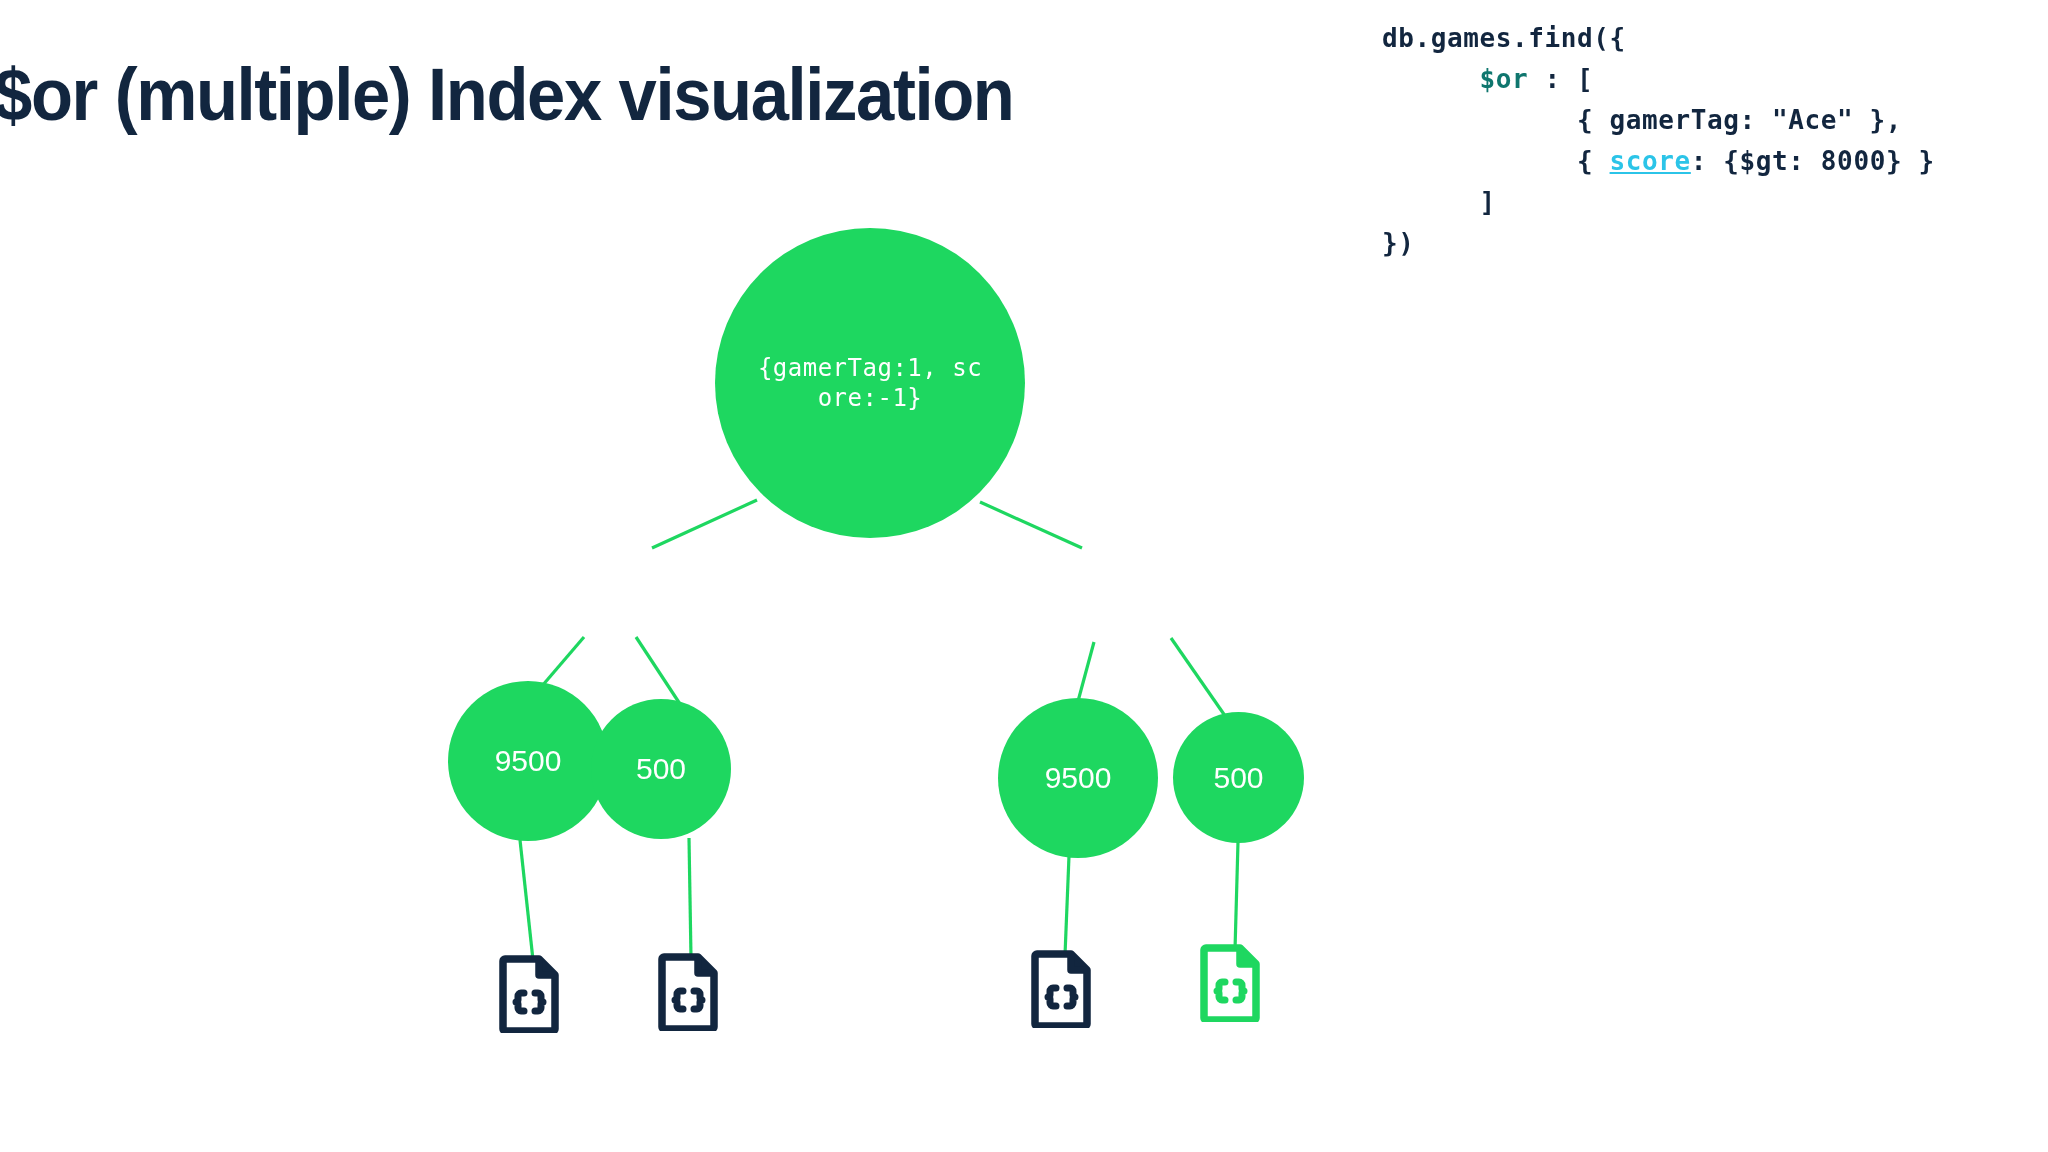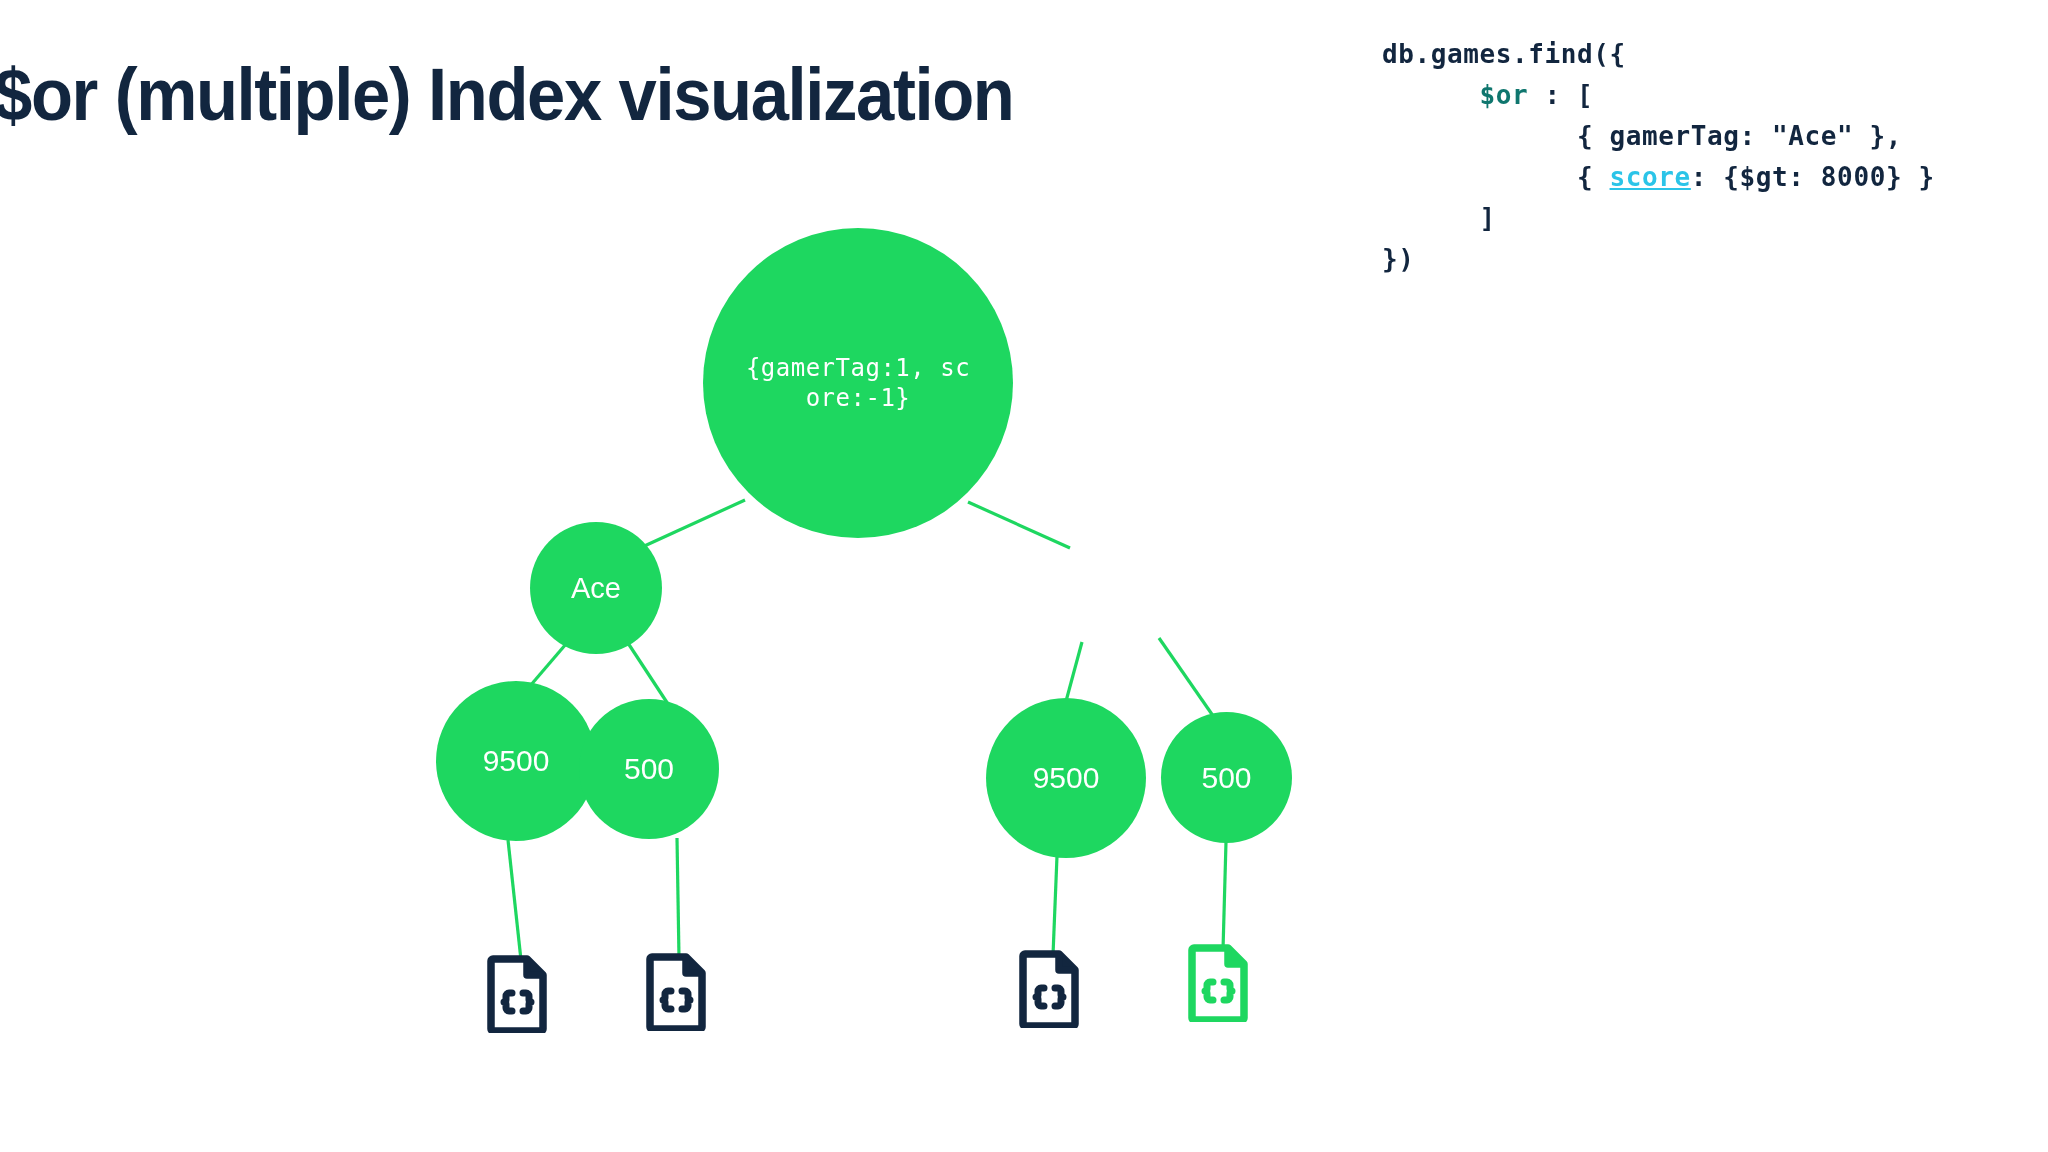--- a/index.html
+++ b/index.html
@@ -40,29 +40,28 @@
     top: 18px;
     width: 640px;
     font-family: "DejaVu Sans Mono", "Liberation Mono", monospace;
     font-weight: bold;
     font-size: 26px;
     line-height: 41px;
     color: #12263f;
     white-space: pre-wrap;
     word-break: break-word;
     letter-spacing: 0.6px;
-    margin-top: 16px;
   }
   #code-block .kw-or { color: #0f766e; }
   #code-block .kw-score { color: #2bc4e8; text-decoration: underline; }
 
   
   #tree-canvas {
     position: absolute;
-    left: 0;
+    left: 12px;
     top: 0;
     width: 2027px;
     height: 1152px;
   }
   #tree-edges {
     position: absolute;
     left: 0;
     top: 0;
     width: 2048px;
     height: 1152px;
@@ -160,21 +159,20 @@
       <line x1="677" y1="838" x2="679" y2="958"></line>
 
       <line x1="1057" y1="856" x2="1053" y2="955"></line>
 
       <line x1="1226" y1="842" x2="1223" y2="950"></line>
     </g>
   </svg>
 
   <div class="node node-root">{gamerTag:1, score:-1}</div>
 
-  <div class="node node-mid node-ace">Ace</div>
 
   <div class="node node-leaf node-l-9500">9500</div>
   <div class="node node-leaf node-l-500">500</div>
   <div class="node node-leaf node-r-9500">9500</div>
   <div class="node node-leaf node-r-500">500</div>
 
   <svg class="doc-icon doc-1" viewBox="0 0 62 78">
     <path d="M6 4 h34 l16 16 v54 a2 2 0 0 1 -2 2 H6 a2 2 0 0 1 -2 -2 V6 a2 2 0 0 1 2 -2 z" fill="none" stroke="#12263f" stroke-width="7.5" stroke-linejoin="round"></path>
     <path d="M40 5 v15 h15" fill="#12263f" stroke="#12263f" stroke-width="7.5" stroke-linejoin="round"></path>
     <path d="M25 38 h-3 a3 3 0 0 0 -3 3 v4 a2 2 0 0 1 -2 2 a2 2 0 0 1 2 2 v4 a3 3 0 0 0 3 3 h3" fill="none" stroke="#12263f" stroke-width="7" stroke-linecap="round" stroke-linejoin="round"></path>

